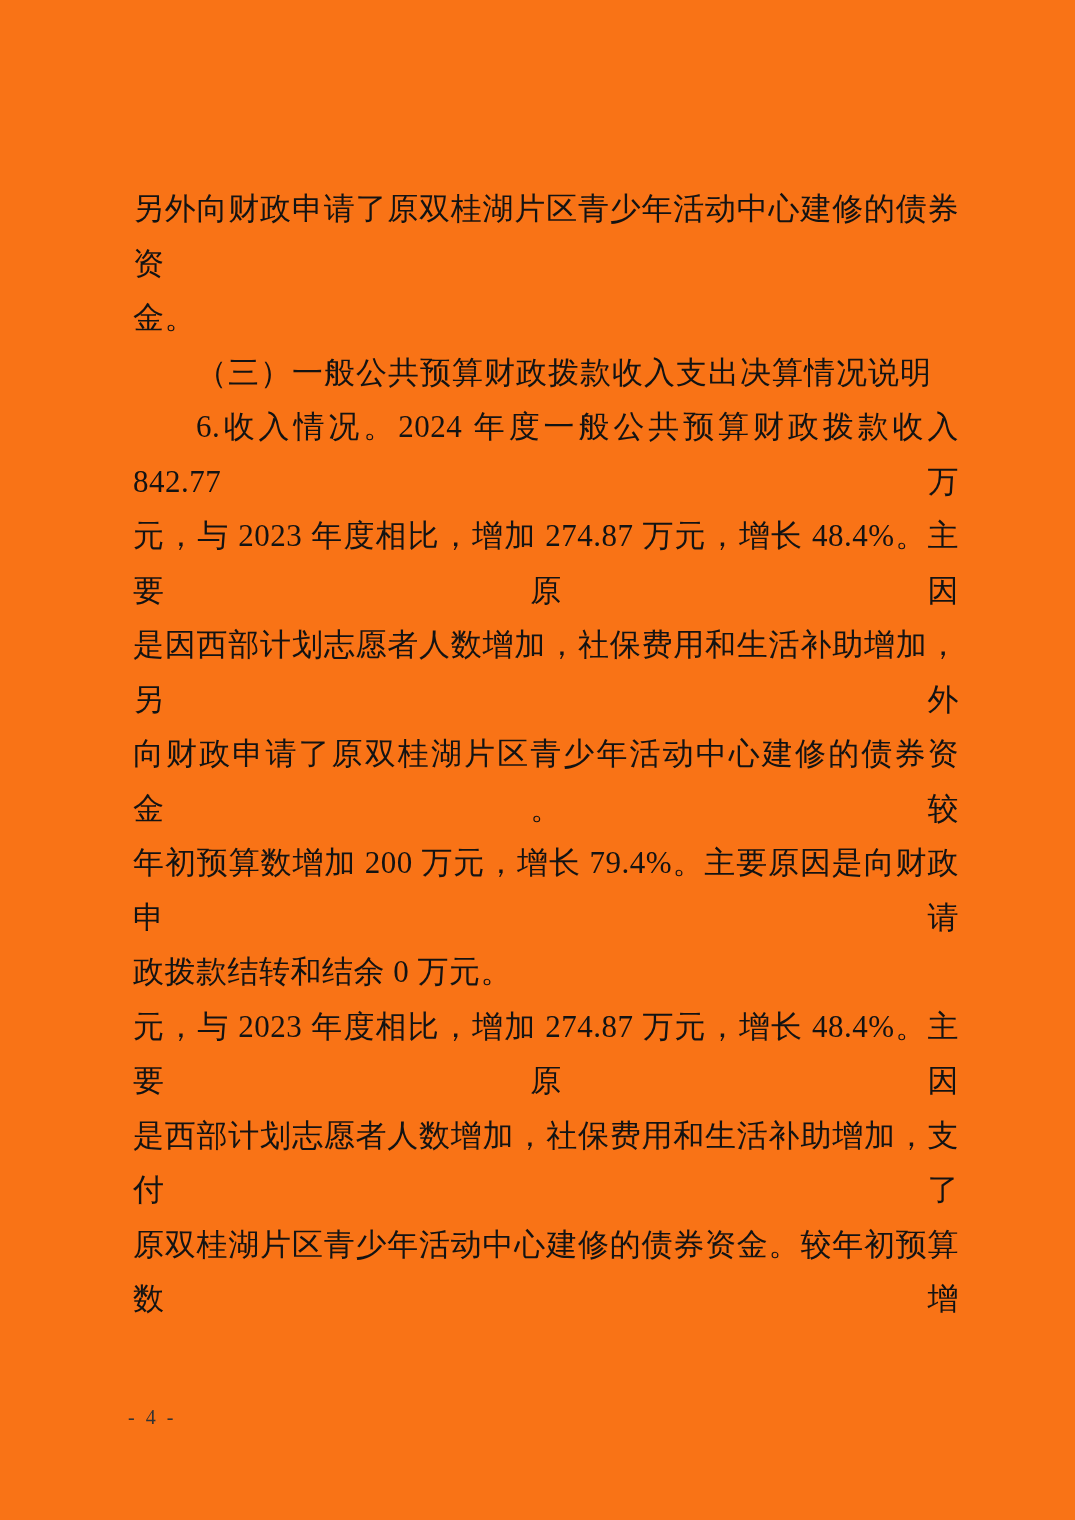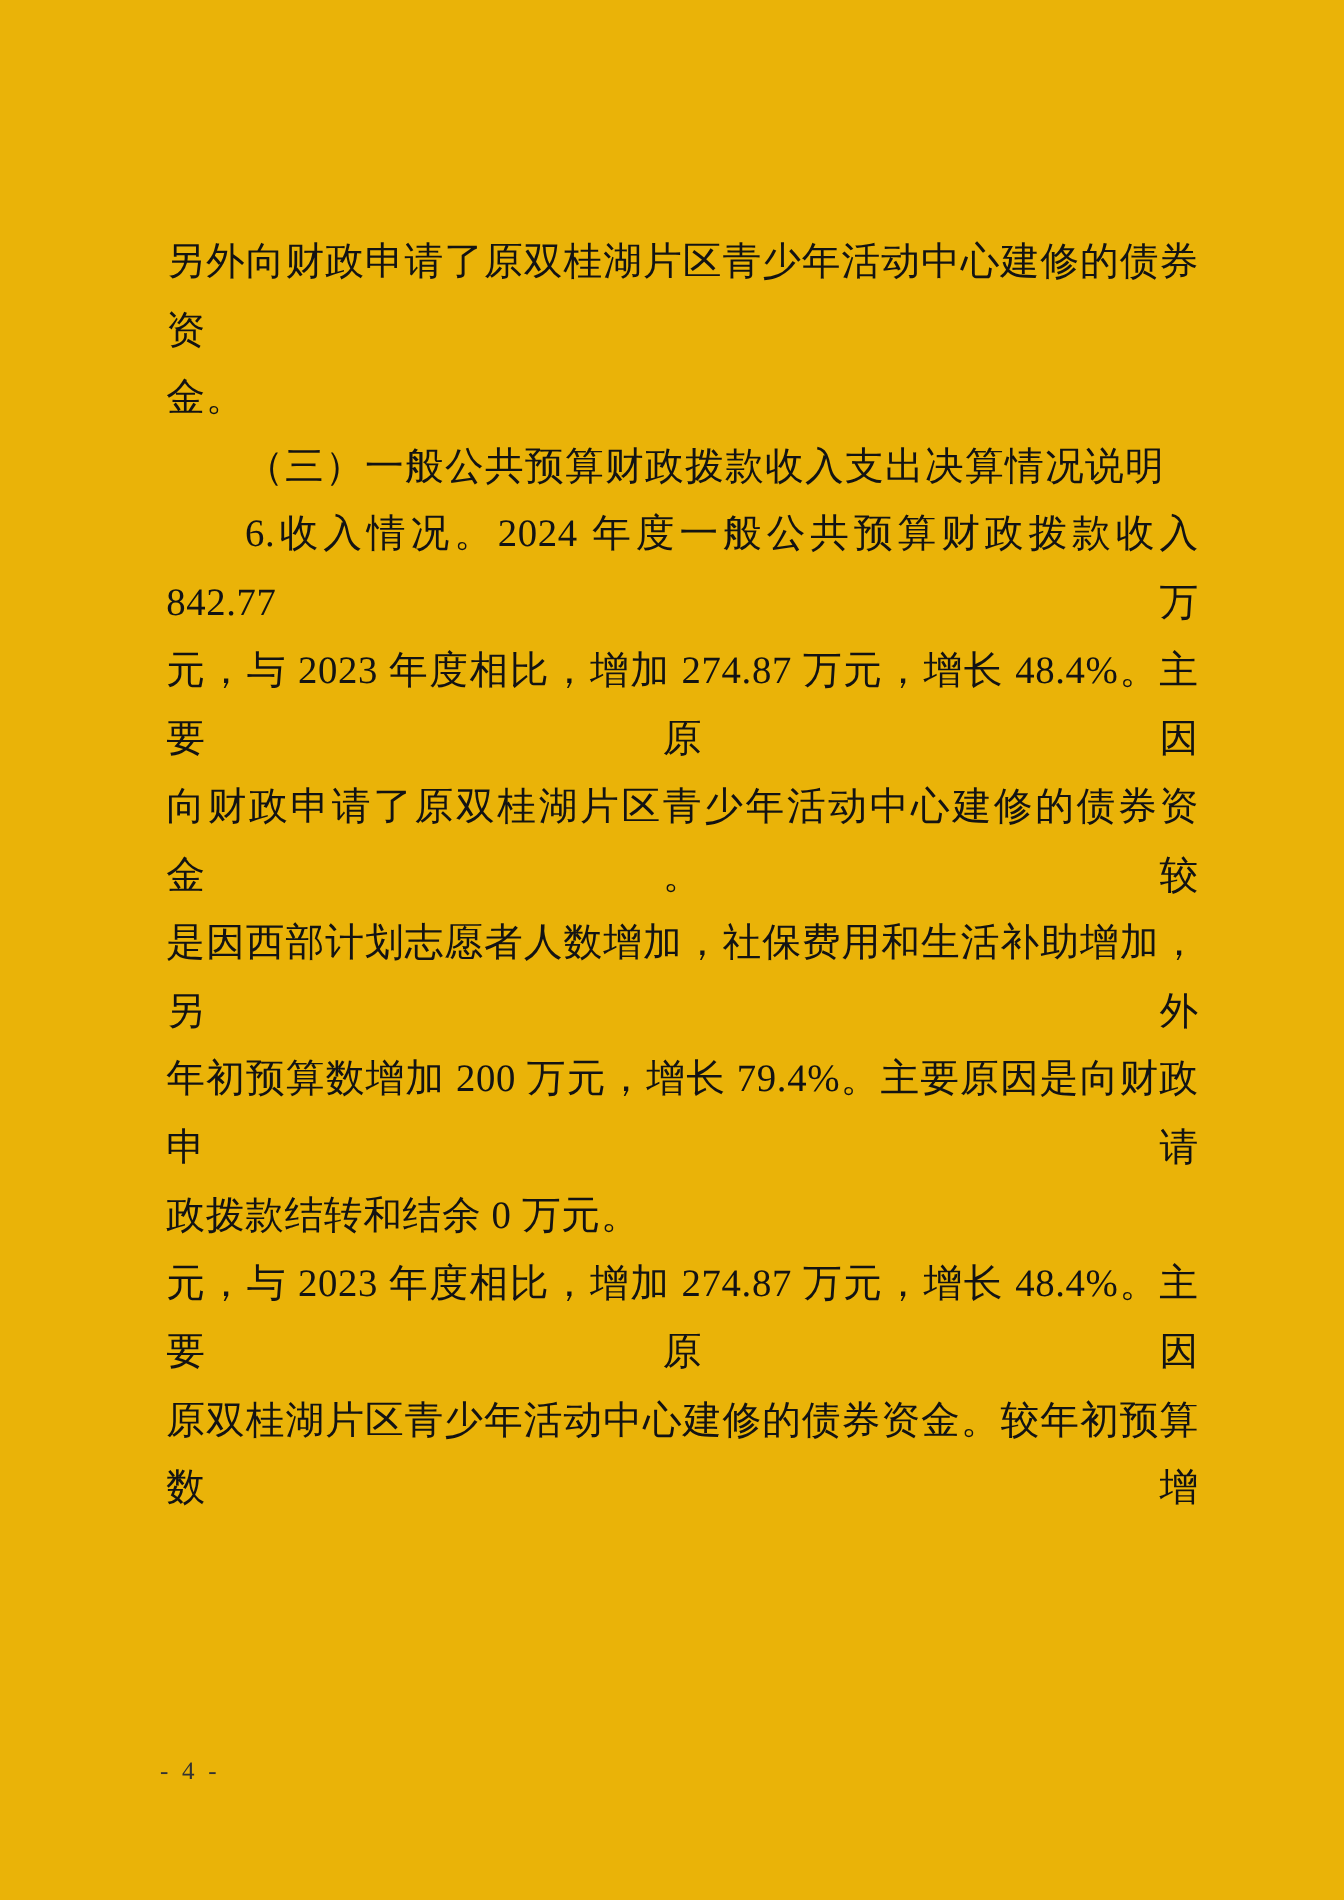--- a/index.html
+++ b/index.html
@@ -4,21 +4,21 @@
 <style>
   html, body {
     margin: 0;
     padding: 0;
     background: #ffffff;
   }
   .page {
     position: relative;
     width: 1075px;
     height: 1520px;
-    background: #eab308;
+    background: #f97316;
     overflow: hidden;
     font-family: "Liberation Serif", "DejaVu Serif", serif;
     color: #131313;
   }
   .doc {
     position: absolute;
     left: 133px;
     top: 182px;
     width: 826px;
   }
@@ -55,22 +55,23 @@
 </head>
 <body>
 
 <div class="page">
   <div class="doc">
     <div class="ln j">另外向财政申请了原双桂湖片区青少年活动中心建修的债券资</div>
     <div class="ln">金。</div>
     <div class="ln ind heading">（三）一般公共预算财政拨款收入支出决算情况说明</div>
     <div class="ln ind j">6.收入情况。2024 年度一般公共预算财政拨款收入 842.77 万</div>
     <div class="ln j">元，与 2023 年度相比，增加 274.87 万元，增长 48.4%。主要原因</div>
+    <div class="ln j">是因西部计划志愿者人数增加，社保费用和生活补助增加，另外</div>
     <div class="ln j">向财政申请了原双桂湖片区青少年活动中心建修的债券资金。较</div>
-    <div class="ln j">是因西部计划志愿者人数增加，社保费用和生活补助增加，另外</div>
     <div class="ln j">年初预算数增加 200 万元，增长 79.4%。主要原因是向财政申请</div>
     <div class="ln">政拨款结转和结余 0 万元。</div>
     <div class="ln j">元，与 2023 年度相比，增加 274.87 万元，增长 48.4%。主要原因</div>
+    <div class="ln j">是西部计划志愿者人数增加，社保费用和生活补助增加，支付了</div>
     <div class="ln j">原双桂湖片区青少年活动中心建修的债券资金。较年初预算数增</div>
 
   </div>
   <div class="footer">- 4 -</div>
 </div>
 
 </body></html>

